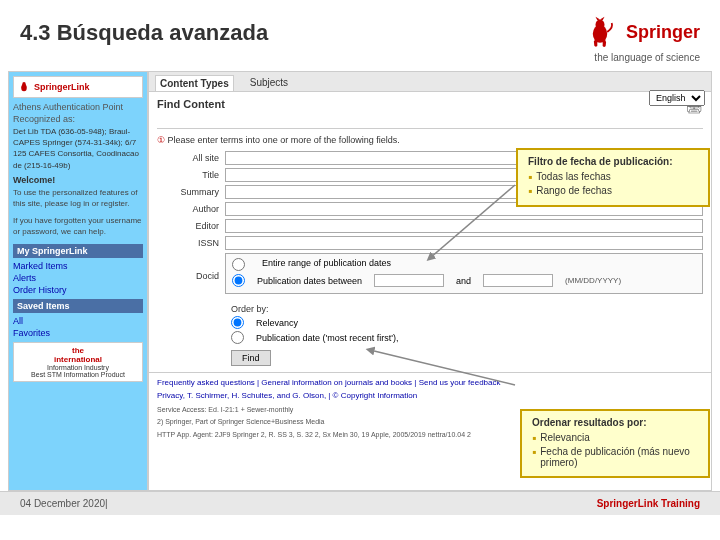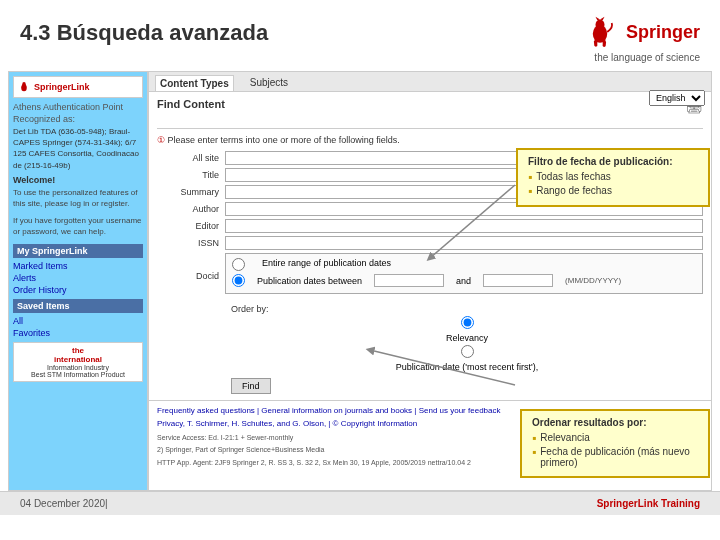--- a/index.html
+++ b/index.html
@@ -289,24 +289,23 @@
       font-size: 9px;
       margin-bottom: 6px;
     }
     .order-label {
       color: #333;
       margin-bottom: 2px;
     }
     .order-radio-row {
       display: flex;
       align-items: center;
-      gap: 4px;
-      margin-bottom: 2px;
-      font-size: 9px;
-      flex-direction: column;
+      gap: 12px;
+      margin-bottom: 2px;
+      font-size: 9px;
     }
 
     
     .find-btn-row {
       margin-left: 74px;
     }
     .find-btn {
       background: #e0e0e0;
       border: 1px solid #999;
       padding: 2px 10px;

